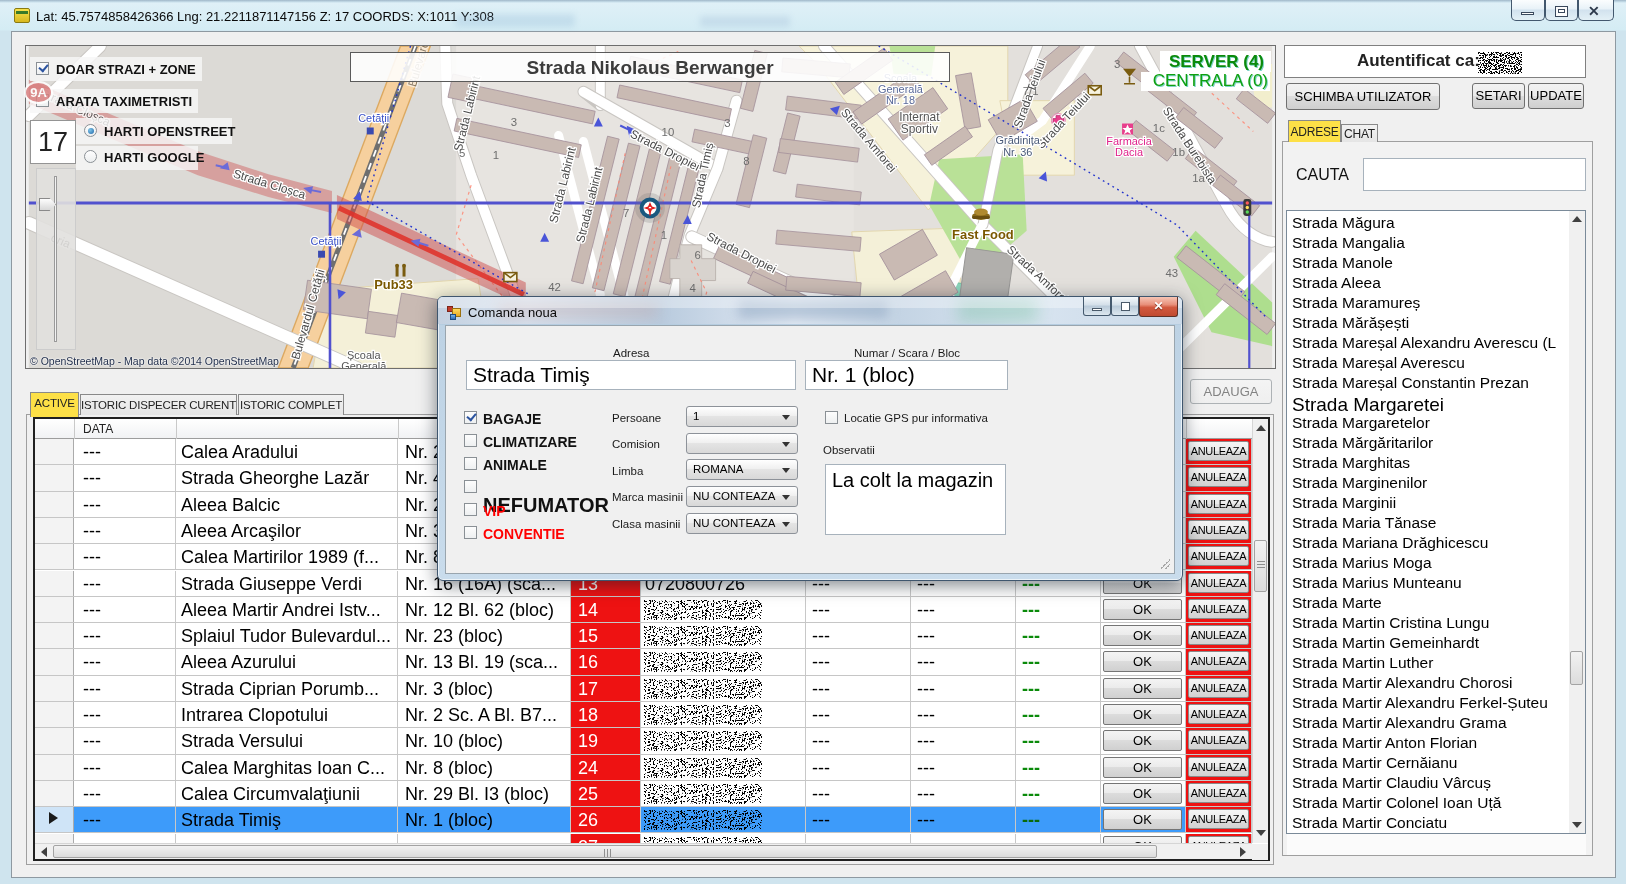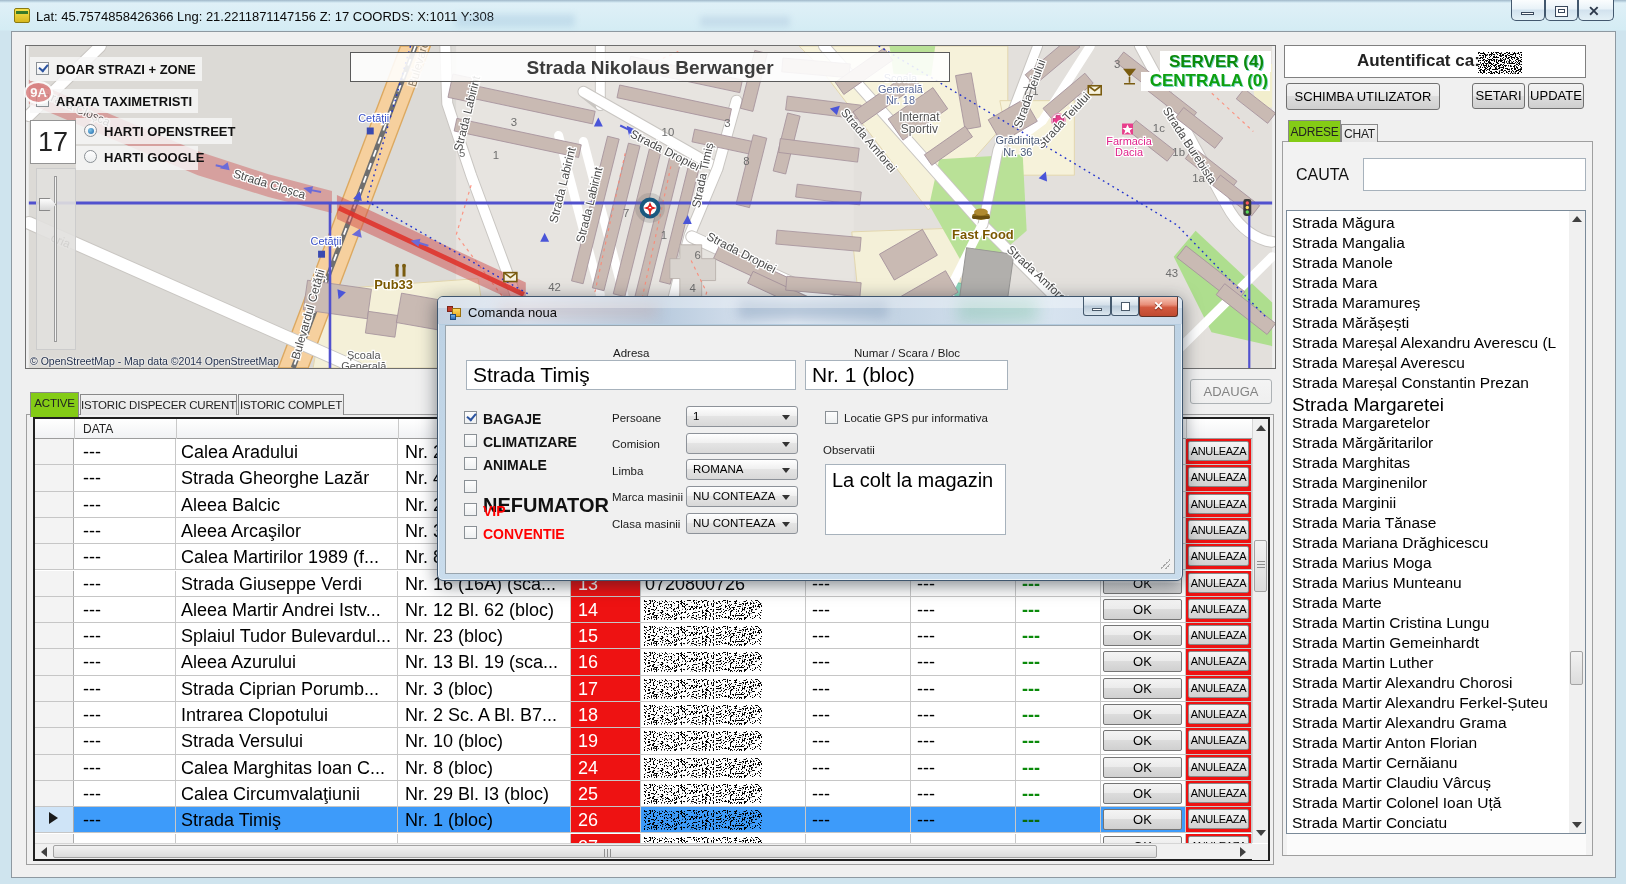--- a/index.html
+++ b/index.html
@@ -31,21 +31,21 @@
 .redc{background:#ee1212;color:#fff}
 .okb{position:absolute;left:2px;top:2px;width:79px;height:21px;border:1px solid #757575;border-radius:2px;
  background:linear-gradient(180deg,#f4f4f4 0,#ebebeb 48%,#dcdcdc 50%,#d0d0d0 100%);
  font-size:13px;text-align:center;line-height:19px}
 .anb{position:absolute;left:2px;top:2px;width:61px;height:20px;border:1px solid #8a8a8a;border-radius:2px;
  background:linear-gradient(180deg,#f5f5f5 0,#ececec 48%,#dedede 50%,#d2d2d2 100%);
  font-size:11px;text-align:center;line-height:18px;letter-spacing:-0.3px}
 
 .tab{position:absolute;border:1px solid #898989;border-bottom:none;background:linear-gradient(180deg,#f2f2f2,#e5e5e5);
  font-size:11.5px;color:#222;text-align:center;padding-top:4px;white-space:nowrap;overflow:hidden;letter-spacing:-0.2px}
-.tab.on{background:#84cc16;z-index:3}
+.tab.on{background:#fde047;z-index:3}
 
 .sbtrack{position:absolute;background:#f0f0f0}
 .sbthumb{position:absolute;background:linear-gradient(180deg,#f2f2f2,#dcdcdc);border:1px solid #a3a3a3;border-radius:2px}
 .arr{position:absolute;width:0;height:0}
 
 .inp{position:absolute;background:#fff;border:1px solid #a7b2bc}
 
 .dlg{position:absolute;left:437px;top:296px;width:746px;height:285px;border-radius:6px;
  border:1px solid #3f566e;background:linear-gradient(180deg,#c3d7e8 0,#aec7dc 27px,#bdd2e4 28px,#c9dcec 100%);
  box-shadow:0 4px 18px rgba(20,30,40,.55), inset 0 0 0 1px rgba(255,255,255,.65)}
@@ -319,21 +319,21 @@
 <text x="337" y="315" font-size="11" fill="#555">Școala</text>
 <text x="337" y="326" font-size="11" fill="#555">Generală</text>
 </g>
 </svg>
 
 <div class="ab" style="left:350px;top:52px;width:600px;height:30px;background:rgba(255,255,255,.88);border:1px solid #5a5a5a;text-align:center;font-size:19px;font-weight:700;color:#3c3c3c;line-height:29px">Strada Nikolaus Berwanger</div>
 
 <div class="ab" style="left:1160px;top:51px;width:111px;height:21px;background:#fff"></div>
 <div class="ab" style="left:1141px;top:72px;width:129px;height:19px;background:#fff"></div>
 <div class="ab" style="right:362px;top:52px;font-size:17px;font-weight:700;color:#0b8a0b;text-shadow:1px 1px 0 #7fd4c8">SERVER (4)</div>
-<div class="ab" style="right:358px;top:71px;font-size:17px;font-weight:700;color:#0fa00f;text-shadow:1px 1px 0 #7fd4c8">CENTRALA (0)</div>
+<div class="ab" style="right:358px;top:71px;font-size:17px;font-weight:400;color:#0fa00f;text-shadow:1px 1px 0 #7fd4c8">CENTRALA (0)</div>
 
 <div class="strip" style="left:30px;top:57px;width:172px;height:24px"></div>
 <div class="cb chk" style="left:36px;top:62px"></div>
 <div class="lbl" style="left:56px;top:62px">DOAR STRAZI + ZONE</div>
 <div class="strip" style="left:30px;top:89px;width:168px;height:24px"></div>
 <div class="cb" style="left:36px;top:94px"></div>
 <div class="lbl" style="left:56px;top:94px">ARATA TAXIMETRISTI</div>
 <div class="strip" style="left:76px;top:118px;width:156px;height:26px"></div>
 <div class="rb sel" style="left:84px;top:124px"></div>
 <div class="lbl" style="left:104px;top:124px">HARTI OPENSTREET</div>
@@ -729,21 +729,21 @@
 <div class="btn" style="left:1528px;top:83px;width:56px;height:26px;font-size:13px;line-height:24px">UPDATE</div>
 <div class="ab" style="left:1282px;top:141px;width:311px;height:715px;border:1px solid #9f9f9f;background:#f2f2f2"></div>
 <div class="tab on" style="left:1288px;top:120px;width:53px;height:22px;font-size:12px">ADRESE</div>
 <div class="tab" style="left:1341px;top:124px;width:37px;height:18px;font-size:12px;padding-top:2px">CHAT</div>
 <div class="ab" style="left:1296px;top:166px;font-size:16px;color:#111">CAUTA</div>
 <div class="inp" style="left:1363px;top:158px;width:223px;height:33px"></div>
 <div class="ab" style="left:1286px;top:210px;width:300px;height:624px;background:#fff;border:1px solid #7a8a99"></div>
 <div class="ab" style="left:1292px;top:214px;font-size:15.5px;color:#000;white-space:nowrap;width:272px;overflow:hidden">Strada Măgura</div>
 <div class="ab" style="left:1292px;top:234px;font-size:15.5px;color:#000;white-space:nowrap;width:272px;overflow:hidden">Strada Mangalia</div>
 <div class="ab" style="left:1292px;top:254px;font-size:15.5px;color:#000;white-space:nowrap;width:272px;overflow:hidden">Strada Manole</div>
-<div class="ab" style="left:1292px;top:274px;font-size:15.5px;color:#000;white-space:nowrap;width:272px;overflow:hidden">Strada Mara</div>
+<div class="ab" style="left:1292px;top:274px;font-size:15.5px;color:#000;white-space:nowrap;width:272px;overflow:hidden">Strada Aleea</div>
 <div class="ab" style="left:1292px;top:294px;font-size:15.5px;color:#000;white-space:nowrap;width:272px;overflow:hidden">Strada Maramureș</div>
 <div class="ab" style="left:1292px;top:314px;font-size:15.5px;color:#000;white-space:nowrap;width:272px;overflow:hidden">Strada Mărășești</div>
 <div class="ab" style="left:1292px;top:334px;font-size:15.5px;color:#000;white-space:nowrap;width:272px;overflow:hidden">Strada Mareșal Alexandru Averescu (L</div>
 <div class="ab" style="left:1292px;top:354px;font-size:15.5px;color:#000;white-space:nowrap;width:272px;overflow:hidden">Strada Mareșal Averescu</div>
 <div class="ab" style="left:1292px;top:374px;font-size:15.5px;color:#000;white-space:nowrap;width:272px;overflow:hidden">Strada Mareșal Constantin Prezan</div>
 <div class="ab" style="left:1292px;top:394px;font-size:19px;color:#000;white-space:nowrap;width:272px;overflow:hidden">Strada Margaretei</div>
 <div class="ab" style="left:1292px;top:414px;font-size:15.5px;color:#000;white-space:nowrap;width:272px;overflow:hidden">Strada Margaretelor</div>
 <div class="ab" style="left:1292px;top:434px;font-size:15.5px;color:#000;white-space:nowrap;width:272px;overflow:hidden">Strada Mărgăritarilor</div>
 <div class="ab" style="left:1292px;top:454px;font-size:15.5px;color:#000;white-space:nowrap;width:272px;overflow:hidden">Strada Marghitas</div>
 <div class="ab" style="left:1292px;top:474px;font-size:15.5px;color:#000;white-space:nowrap;width:272px;overflow:hidden">Strada Marginenilor</div>

